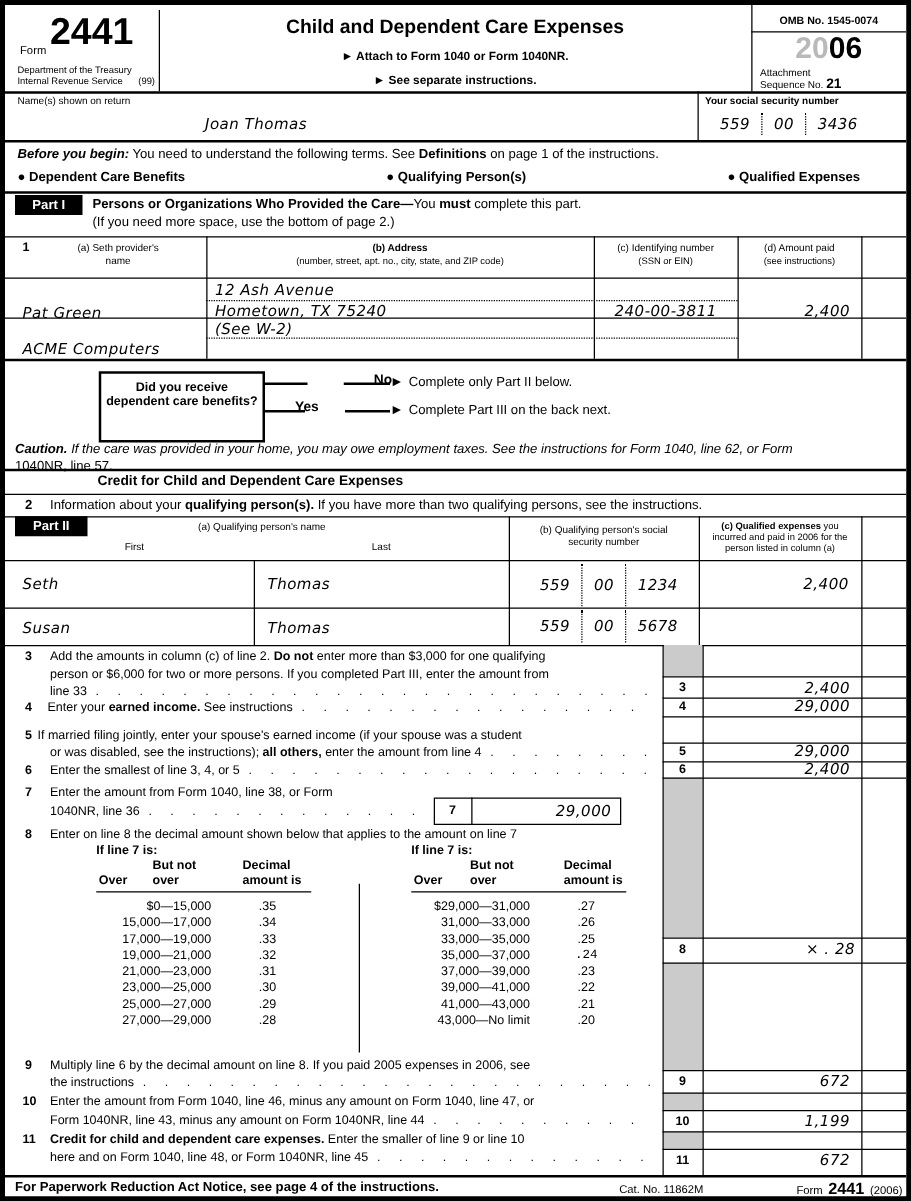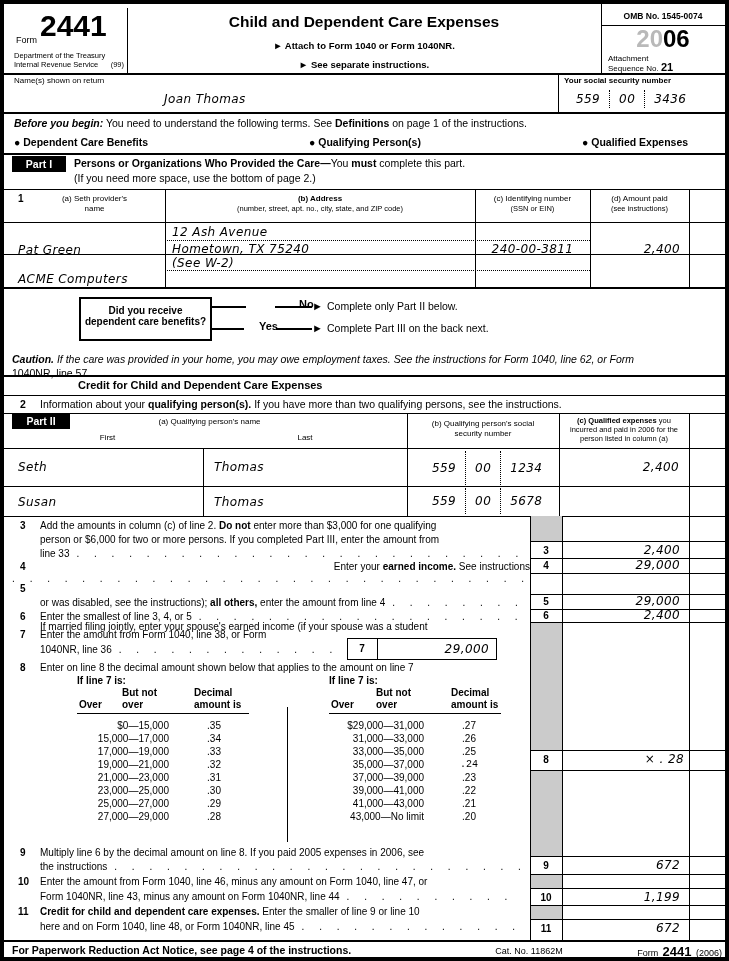--- a/index.html
+++ b/index.html
@@ -109,31 +109,31 @@
   <div class="abs hand" style="left:14px;top:239px;">Pat Green</div>
   <div class="abs hand ctr" style="left:471px;top:238px;width:115px;">240-00-3811</div>
   <div class="abs hand rt" style="left:586px;top:238px;width:90px;">2,400</div>
   <div class="ln" style="left:0px;top:250px;width:721px;height:1px;"></div>
 
   <div class="abs hand" style="left:168px;top:252px;">(See W-2)</div>
   <div class="dot-h" style="left:161px;top:266px;width:425px;"></div>
   <div class="abs hand" style="left:14px;top:268px;">ACME Computers</div>
   <div class="ln" style="left:0px;top:283px;width:721px;height:2px;"></div>
 
-  <div class="abs ctr" style="left:75px;top:293px;width:133px;height:44px;border:2px solid #000;box-sizing:border-box;">
+  <div class="abs ctr" style="left:75px;top:293px;width:133px;height:57px;border:2px solid #000;box-sizing:border-box;">
     <div class="b" style="font-size:10px;margin-top:6px;">Did you receive</div>
     <div class="b" style="font-size:10px;">dependent care benefits?</div>
   </div>
   <div class="ln" style="left:208px;top:302px;width:34px;height:2px;"></div>
   <div class="abs b" style="left:247px;top:294px;font-size:11px;padding-left:48px;">No</div>
   <div class="ln" style="left:271px;top:302px;width:37px;height:2px;"></div>
   <div class="abs arrow" style="left:308px;top:297px;">►</div>
   <div class="abs t105" style="left:323px;top:296px;">Complete only Part II below.</div>
   <div class="ln" style="left:208px;top:324px;width:32px;height:2px;"></div>
-  <div class="abs b" style="left:255px;top:316px;font-size:11px;text-align:center;">Yes</div>
+  <div class="abs b" style="left:232px;top:316px;font-size:11px;text-align:center;">Yes</div>
   <div class="ln" style="left:272px;top:324px;width:36px;height:2px;"></div>
   <div class="abs arrow" style="left:308px;top:319px;">►</div>
   <div class="abs t105" style="left:323px;top:318px;">Complete Part III on the back next.</div>
 
   <div class="abs t105" style="left:8px;top:349px;font-style:italic;">
     <span class="b">Caution.</span><span> If the care was provided in your home, you may owe employment taxes. See the instructions for Form 1040, line 62, or Form</span>
   </div>
   <div class="abs t105" style="left:8px;top:363px;">1040NR, line 57.</div>
 
   <div class="ln" style="left:0px;top:371px;width:721px;height:2px;"></div>
@@ -189,27 +189,27 @@
 
   <div class="abs t b" style="left:16px;top:516px;">3</div>
   <div class="abs t" style="left:36px;top:516px;"><span>Add the amounts in column (c) of line 2. </span><span class="b">Do not</span><span> enter more than $3,000 for one qualifying</span></div>
   <div class="abs t" style="left:36px;top:530px;">person or $6,000 for two or more persons. If you completed Part III, enter the amount from</div>
   <div class="abs t flexline" style="left:36px;top:544px;width:482px;">
     <span>line 33</span>
       <span class="dots">. . . . . . . . . . . . . . . . . . . . . . . . . . . . . . . . . . . . . . . . . . . . .</span>
   </div>
 
   <div class="abs t b" style="left:16px;top:557px;">4</div>
-  <div class="abs t flexline" style="left:44px;top:557px;width:482px;flex-direction:column;">
+  <div class="abs t flexline" style="left:34px;top:557px;width:482px;">
     <span><span>Enter your </span><span class="b">earned income.</span><span> See instructions</span></span>
     <span class="dots">. . . . . . . . . . . . . . . . . . . . . . . . . . . . . . . . . . . . . . . . . . . . .</span>
   </div>
 
   <div class="abs t b" style="left:16px;top:579px;">5</div>
-  <div class="abs t" style="left:36px;top:579px;margin-top:38px;">If married filing jointly, enter your spouse's earned income (if your spouse was a student</div>
+  <div class="abs t" style="left:26px;top:579px;">If married filing jointly, enter your spouse's earned income (if your spouse was a student</div>
   <div class="abs t flexline" style="left:36px;top:593px;width:482px;">
     <span><span>or was disabled, see the instructions); </span><span class="b">all others,</span><span> enter the amount from line 4</span></span>
     <span class="dots">. . . . . . . . . . . . . . . . . . . . . . . . . . . . . . . . . . . . . . . . . . . . .</span>
   </div>
 
   <div class="abs t b" style="left:16px;top:607px;">6</div>
   <div class="abs t flexline" style="left:36px;top:607px;width:482px;">
     <span>Enter the smallest of line 3, 4, or 5</span>
     <span class="dots">. . . . . . . . . . . . . . . . . . . . . . . . . . . . . . . . . . . . . . . . . . . . .</span>
   </div>

